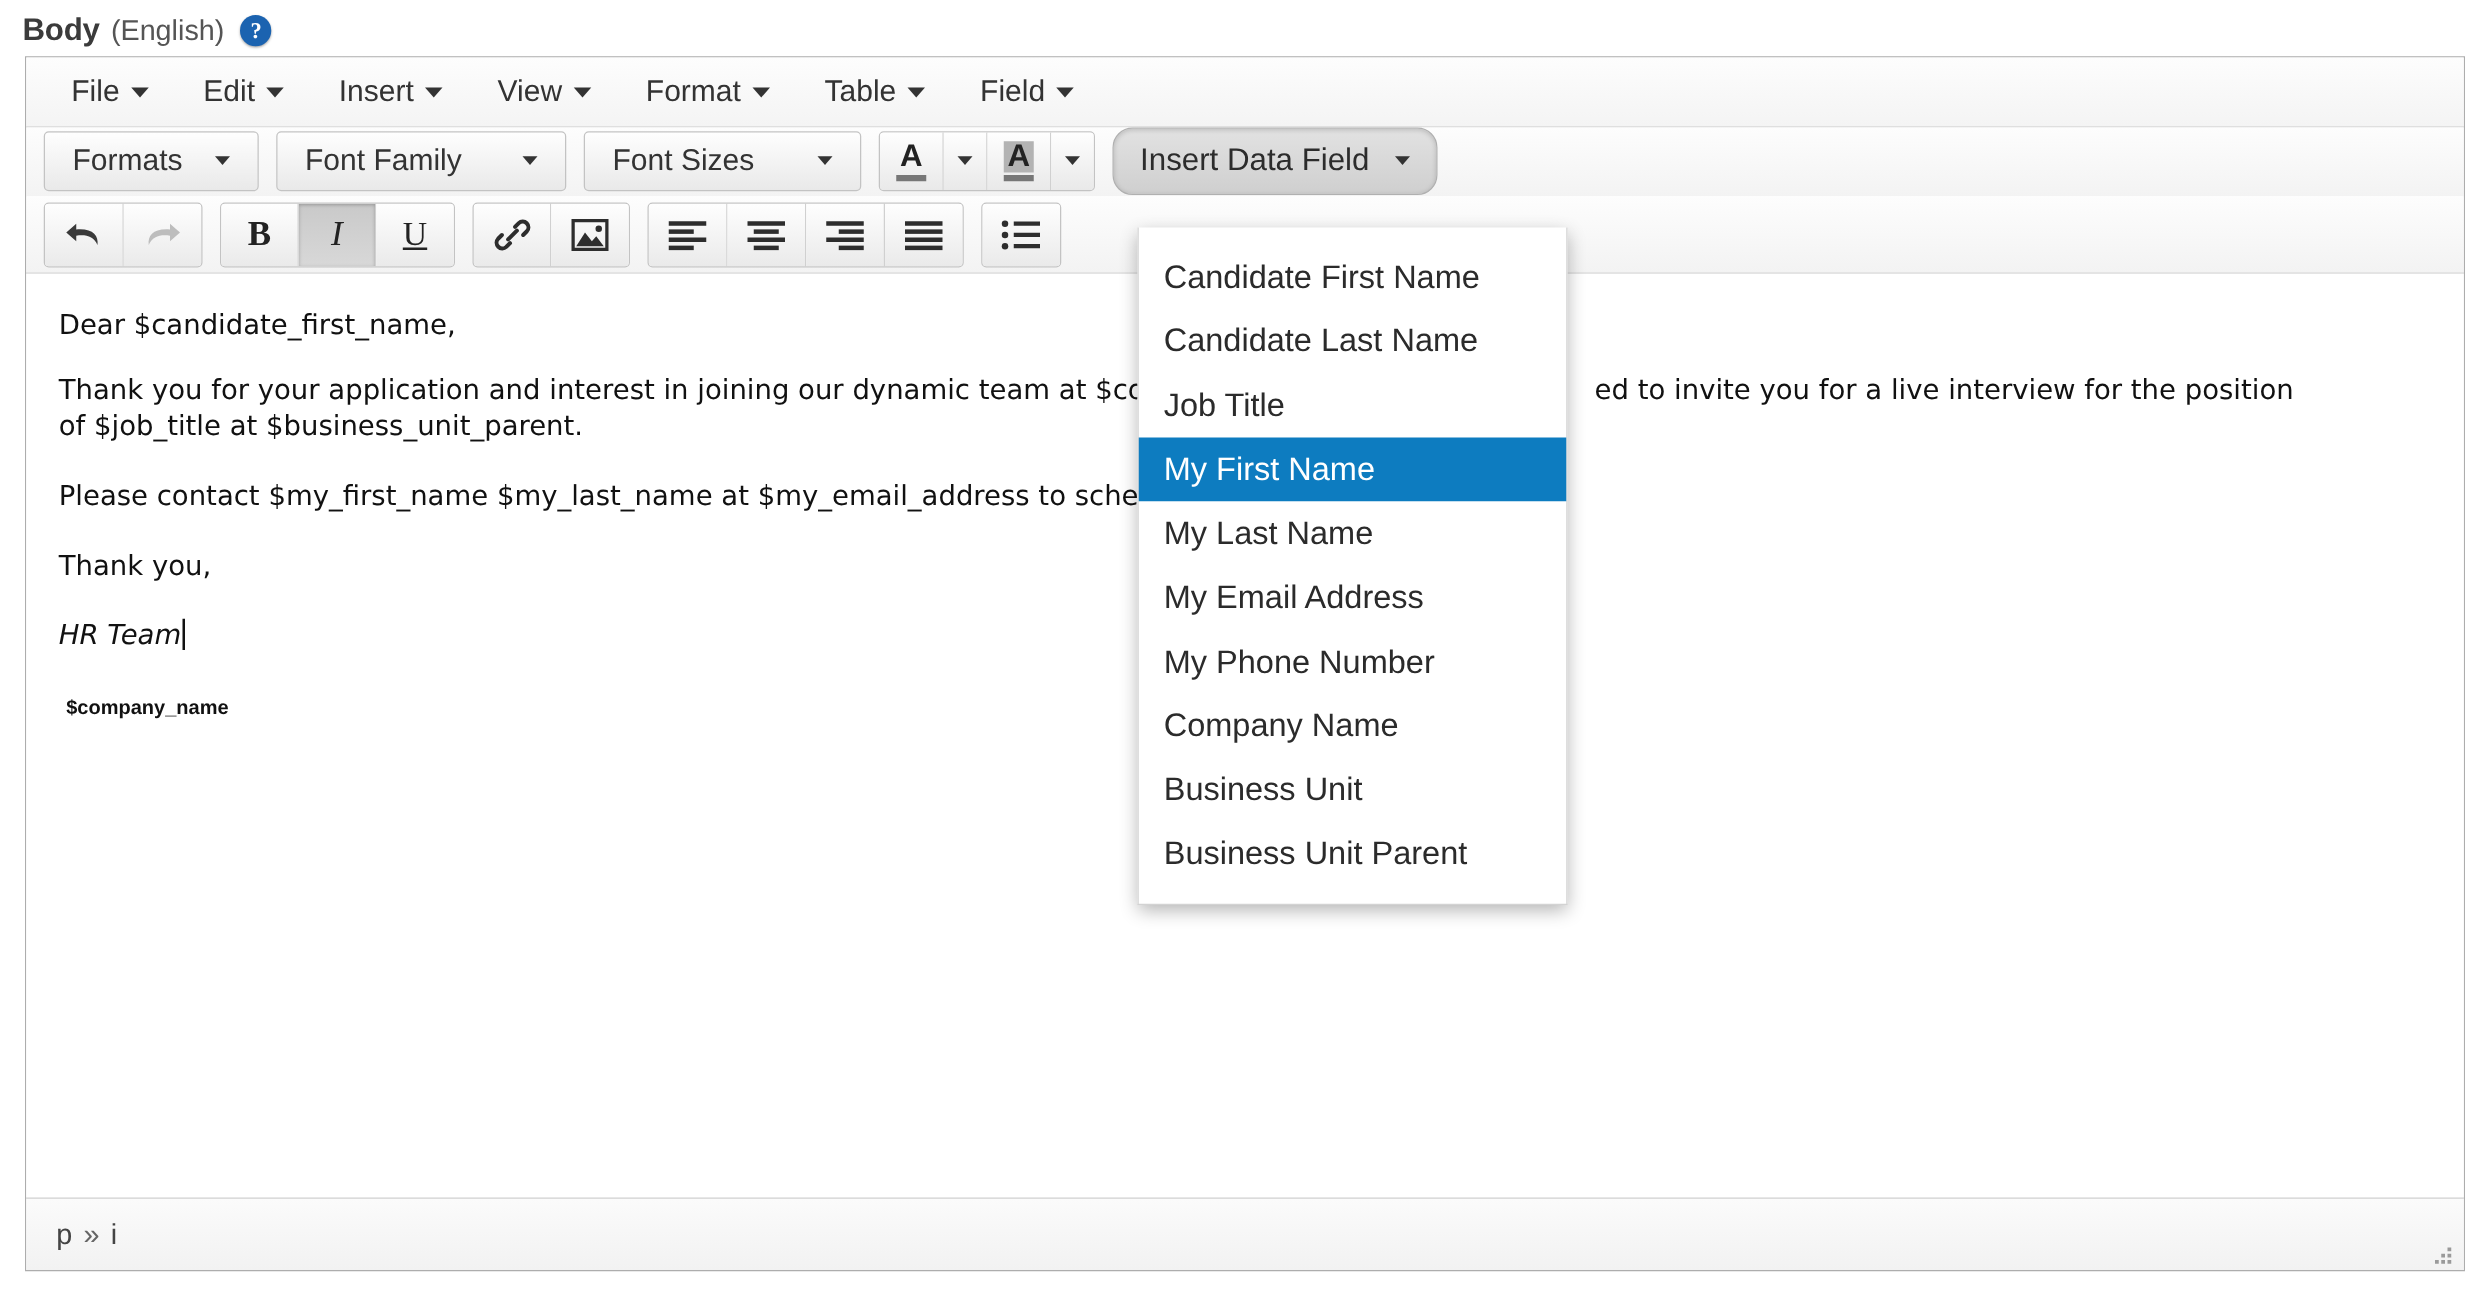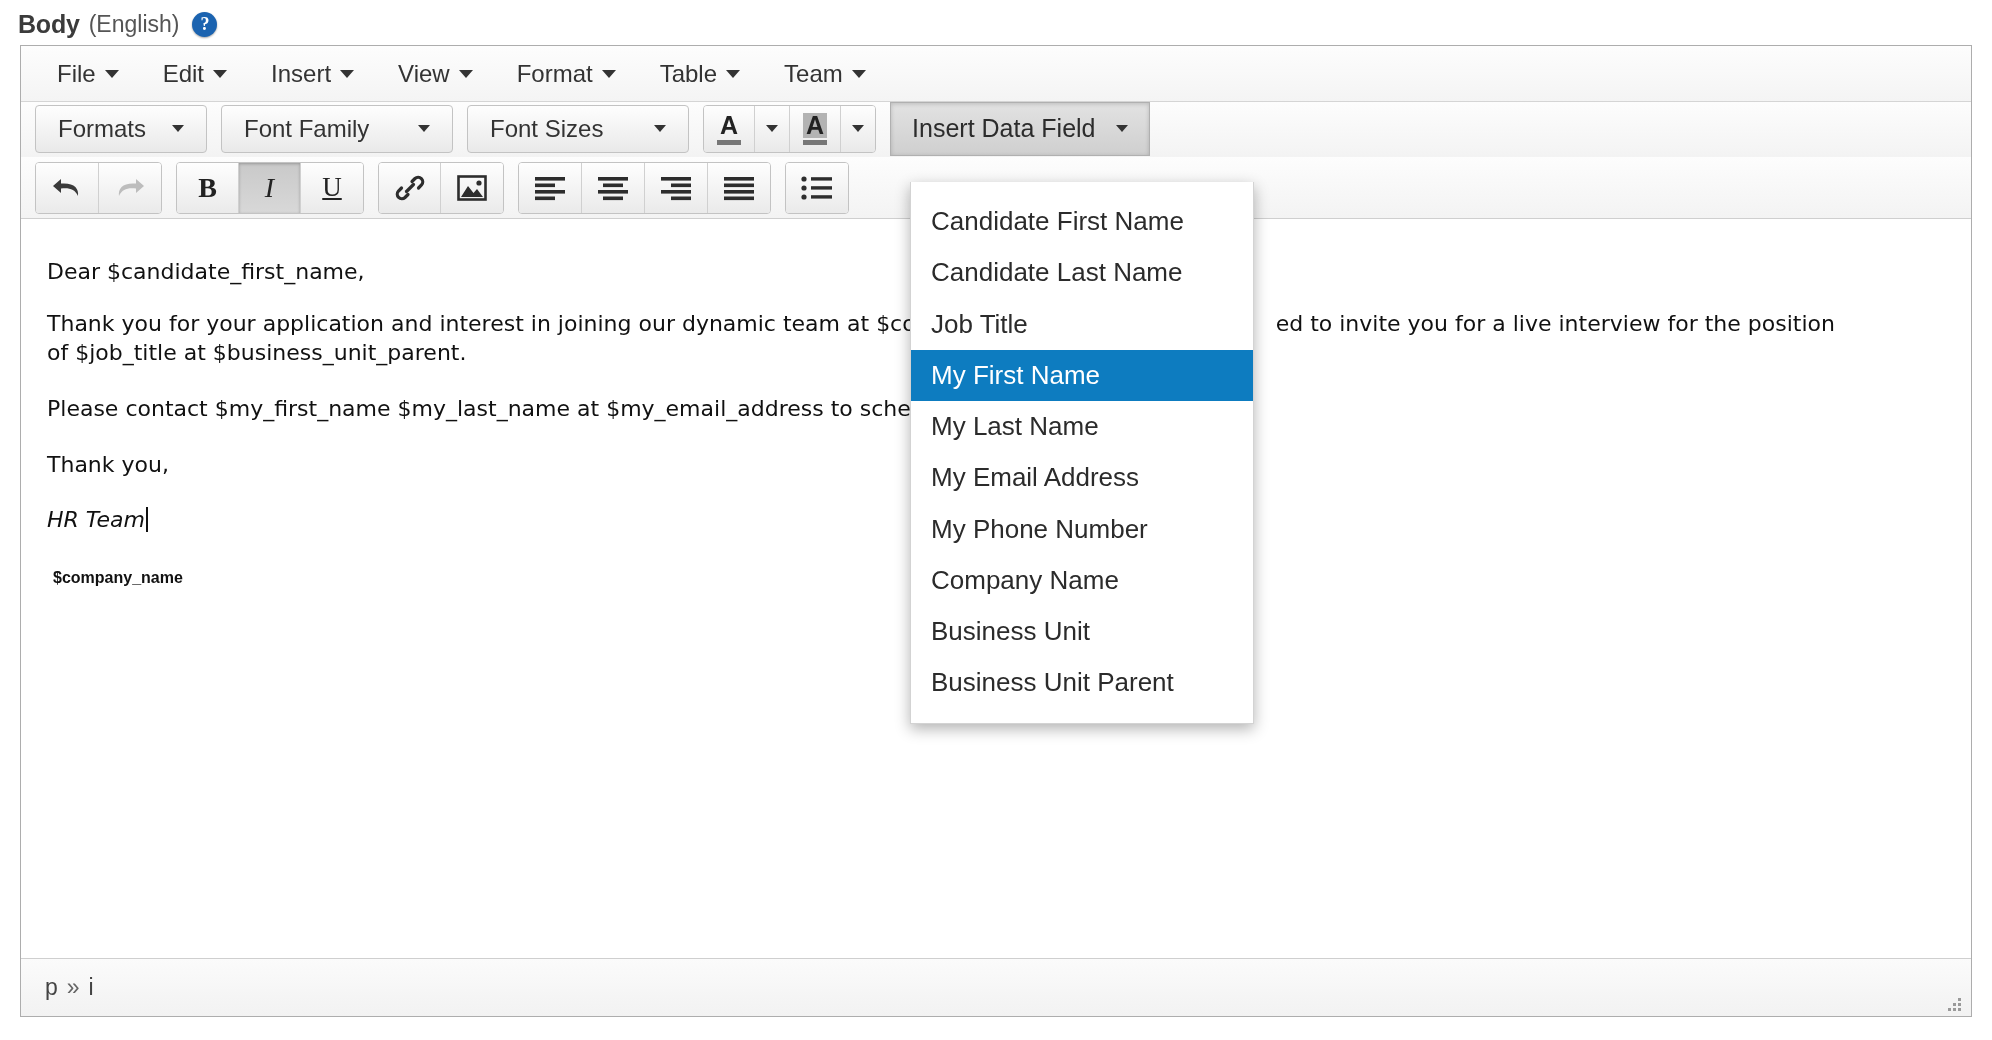--- a/index.html
+++ b/index.html
@@ -155,21 +155,21 @@
   .color-A .glyph {
     font-size: 25px; font-weight: bold; color: #222; line-height: 1;
     font-family: "Liberation Sans", sans-serif;
   }
   .color-A .swatch { width: 24px; height: 5px; background: #777; }
   .color-A.bg .glyph { background: #b3b3b3; padding: 0 3px; }
 
   .idf-btn {
     height: 54px;
     border: 1px solid #b0b0b0;
-    border-radius: 0;
+    border-radius: 16px;
     background: linear-gradient(#e2e2e2, #cfcfcf);
     box-shadow: 0 1px 4px rgba(0,0,0,.18) inset;
     display: flex; align-items: center; gap: 20px;
     padding: 0 21px;
     font-size: 25px; color: #2c2c2c;
     cursor: default;
     position: relative; z-index: 31;
   }
 
   
@@ -184,21 +184,21 @@
     flex: 1 1 auto;
     background: #fff;
     padding: 22px 26px 10px 26px;
     overflow: hidden;
     position: relative;
     font-family: "DejaVu Sans", sans-serif;
     font-size: 22px;
     color: #111;
     line-height: 1.35;
   }
-  .content p { margin: 16px 0 26px 0; }
+  .content p { margin: 5px 0 26px 0; }
   .content p.tight { margin-bottom: 22px; }
   .sig-italic { font-style: italic; }
   .cursor-bar {
     display: inline-block;
     width: 2px; height: 25px;
     background: #111;
     vertical-align: -5px;
     margin-left: 1px;
   }
   .mono-bold {
@@ -282,21 +282,21 @@
       </div>
       <div class="menu-item">
         <span>Format</span>
         <span class="caret"></span>
       </div>
       <div class="menu-item">
         <span>Table</span>
         <span class="caret"></span>
       </div>
       <div class="menu-item">
-        <span>Team</span>
+        <span>Field</span>
         <span class="caret"></span>
       </div>
     </div>
 
     <div class="toolbar-row r1">
 
       <div class="sel-box">
         <span>Formats</span>
         <span class="caret sm"></span>
       </div>

